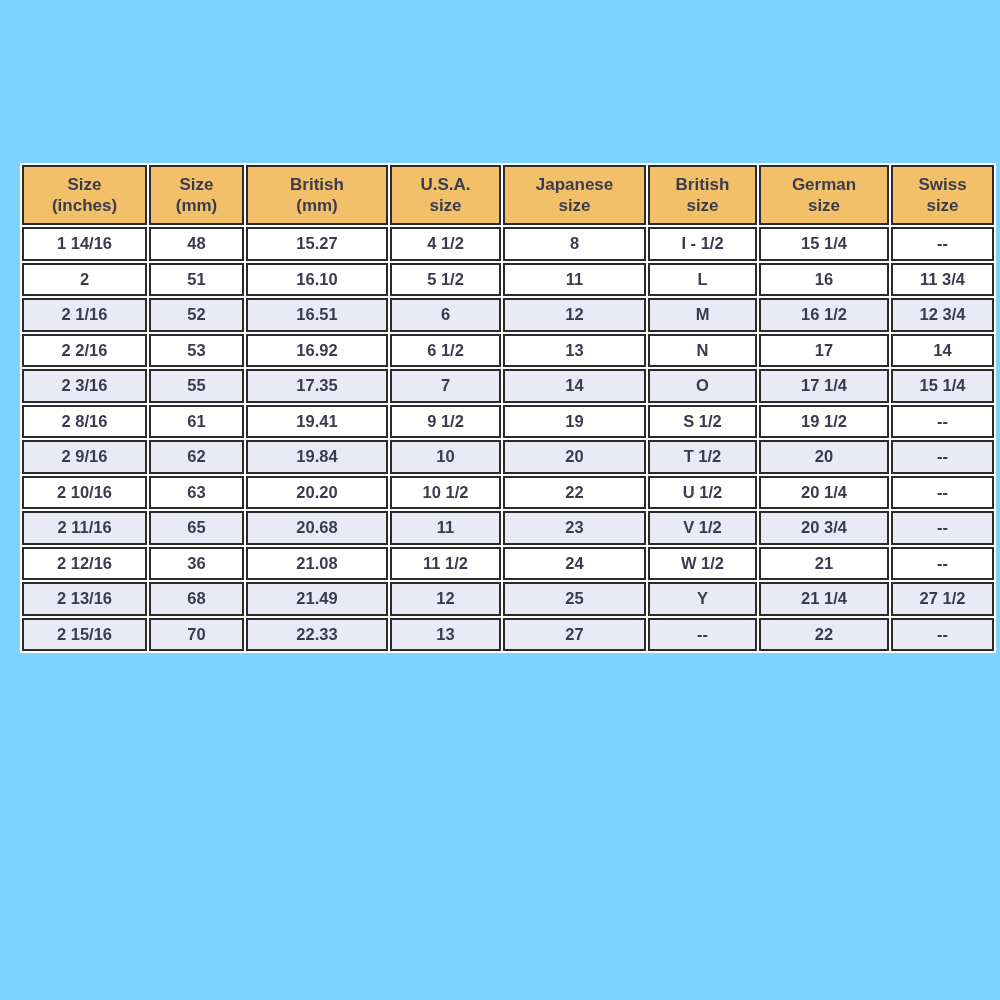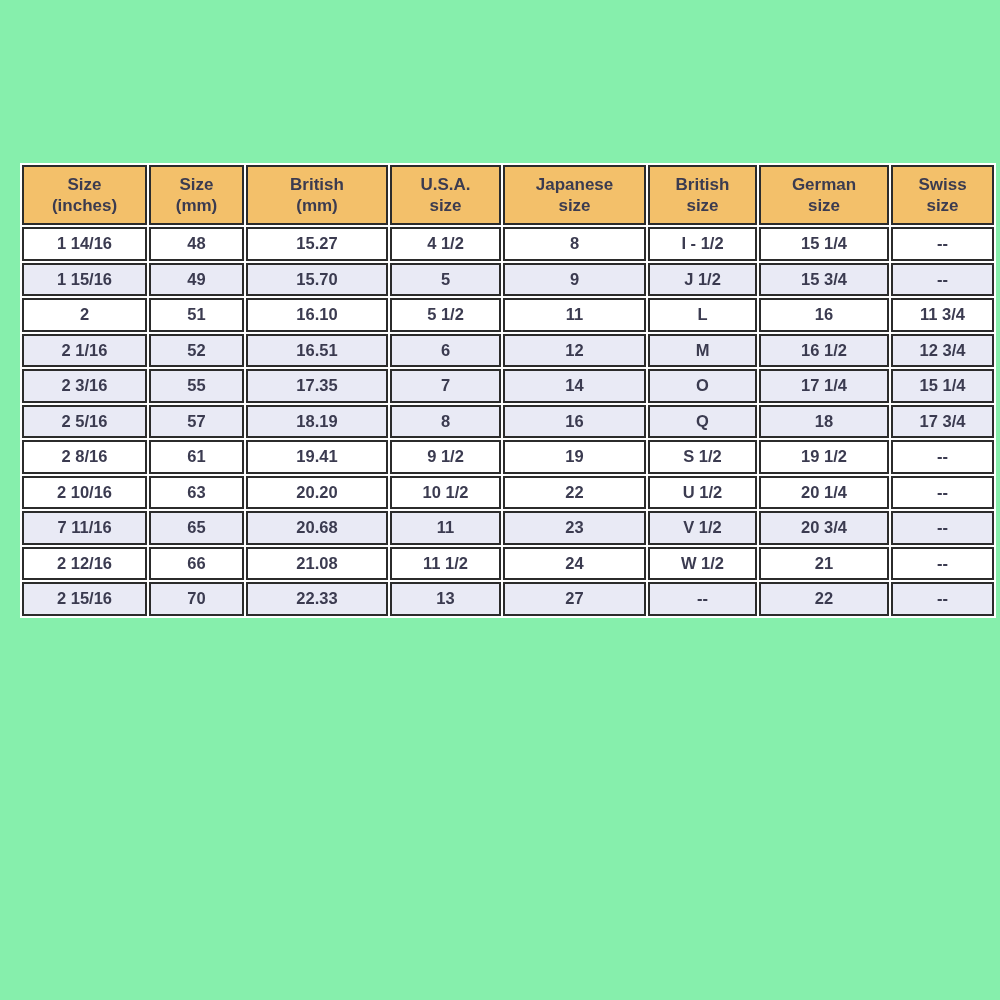--- a/index.html
+++ b/index.html
@@ -7,21 +7,21 @@
     padding: 0;
     background: #ffffff;
     width: 1000px;
     height: 1000px;
     font-family: "Liberation Sans", "DejaVu Sans", sans-serif;
   }
   .canvas {
     position: relative;
     width: 1000px;
     height: 1000px;
-    background: #86efac;
+    background: #7dd3fc;
     overflow: hidden;
   }
   .table-wrap {
     position: absolute;
     left: 20px;
     top: 163px;
     width: 958px;
   }
   table.size-chart {
     width: 958px;
@@ -105,109 +105,119 @@
           <tr>
             <td>1 14/16</td>
             <td>48</td>
             <td>15.27</td>
             <td>4 1/2</td>
             <td>8</td>
             <td>I - 1/2</td>
             <td>15 1/4</td>
             <td>--</td>
           </tr>
-          <tr class="alt">
-            <td>1 15/16</td>
-            <td>49</td>
-            <td>15.70</td>
-            <td>5</td>
-            <td>9</td>
-            <td>J 1/2</td>
-            <td>15 3/4</td>
-            <td>--</td>
-          </tr>
           <tr>
             <td>2</td>
             <td>51</td>
             <td>16.10</td>
             <td>5 1/2</td>
             <td>11</td>
             <td>L</td>
             <td>16</td>
             <td>11 3/4</td>
           </tr>
           <tr class="alt">
             <td>2 1/16</td>
             <td>52</td>
             <td>16.51</td>
             <td>6</td>
             <td>12</td>
             <td>M</td>
             <td>16 1/2</td>
             <td>12 3/4</td>
           </tr>
+          <tr>
+            <td>2 2/16</td>
+            <td>53</td>
+            <td>16.92</td>
+            <td>6 1/2</td>
+            <td>13</td>
+            <td>N</td>
+            <td>17</td>
+            <td>14</td>
+          </tr>
           <tr class="alt">
             <td>2 3/16</td>
             <td>55</td>
             <td>17.35</td>
             <td>7</td>
             <td>14</td>
             <td>O</td>
             <td>17 1/4</td>
             <td>15 1/4</td>
           </tr>
-          <tr class="alt">
-            <td>2 5/16</td>
-            <td>57</td>
-            <td>18.19</td>
-            <td>8</td>
-            <td>16</td>
-            <td>Q</td>
-            <td>18</td>
-            <td>17 3/4</td>
-          </tr>
           <tr>
             <td>2 8/16</td>
             <td>61</td>
             <td>19.41</td>
             <td>9 1/2</td>
             <td>19</td>
             <td>S 1/2</td>
             <td>19 1/2</td>
             <td>--</td>
           </tr>
+          <tr class="alt">
+            <td>2 9/16</td>
+            <td>62</td>
+            <td>19.84</td>
+            <td>10</td>
+            <td>20</td>
+            <td>T 1/2</td>
+            <td>20</td>
+            <td>--</td>
+          </tr>
           <tr>
             <td>2 10/16</td>
             <td>63</td>
             <td>20.20</td>
             <td>10 1/2</td>
             <td>22</td>
             <td>U 1/2</td>
             <td>20 1/4</td>
             <td>--</td>
           </tr>
           <tr class="alt">
-            <td>7 11/16</td>
+            <td>2 11/16</td>
             <td>65</td>
             <td>20.68</td>
             <td>11</td>
             <td>23</td>
             <td>V 1/2</td>
             <td>20 3/4</td>
             <td>--</td>
           </tr>
           <tr>
             <td>2 12/16</td>
-            <td>66</td>
+            <td>36</td>
             <td>21.08</td>
             <td>11 1/2</td>
             <td>24</td>
             <td>W 1/2</td>
             <td>21</td>
             <td>--</td>
+          </tr>
+          <tr class="alt">
+            <td>2 13/16</td>
+            <td>68</td>
+            <td>21.49</td>
+            <td>12</td>
+            <td>25</td>
+            <td>Y</td>
+            <td>21 1/4</td>
+            <td>27 1/2</td>
           </tr>
           <tr class="alt">
             <td>2 15/16</td>
             <td>70</td>
             <td>22.33</td>
             <td>13</td>
             <td>27</td>
             <td>--</td>
             <td>22</td>
             <td>--</td>

